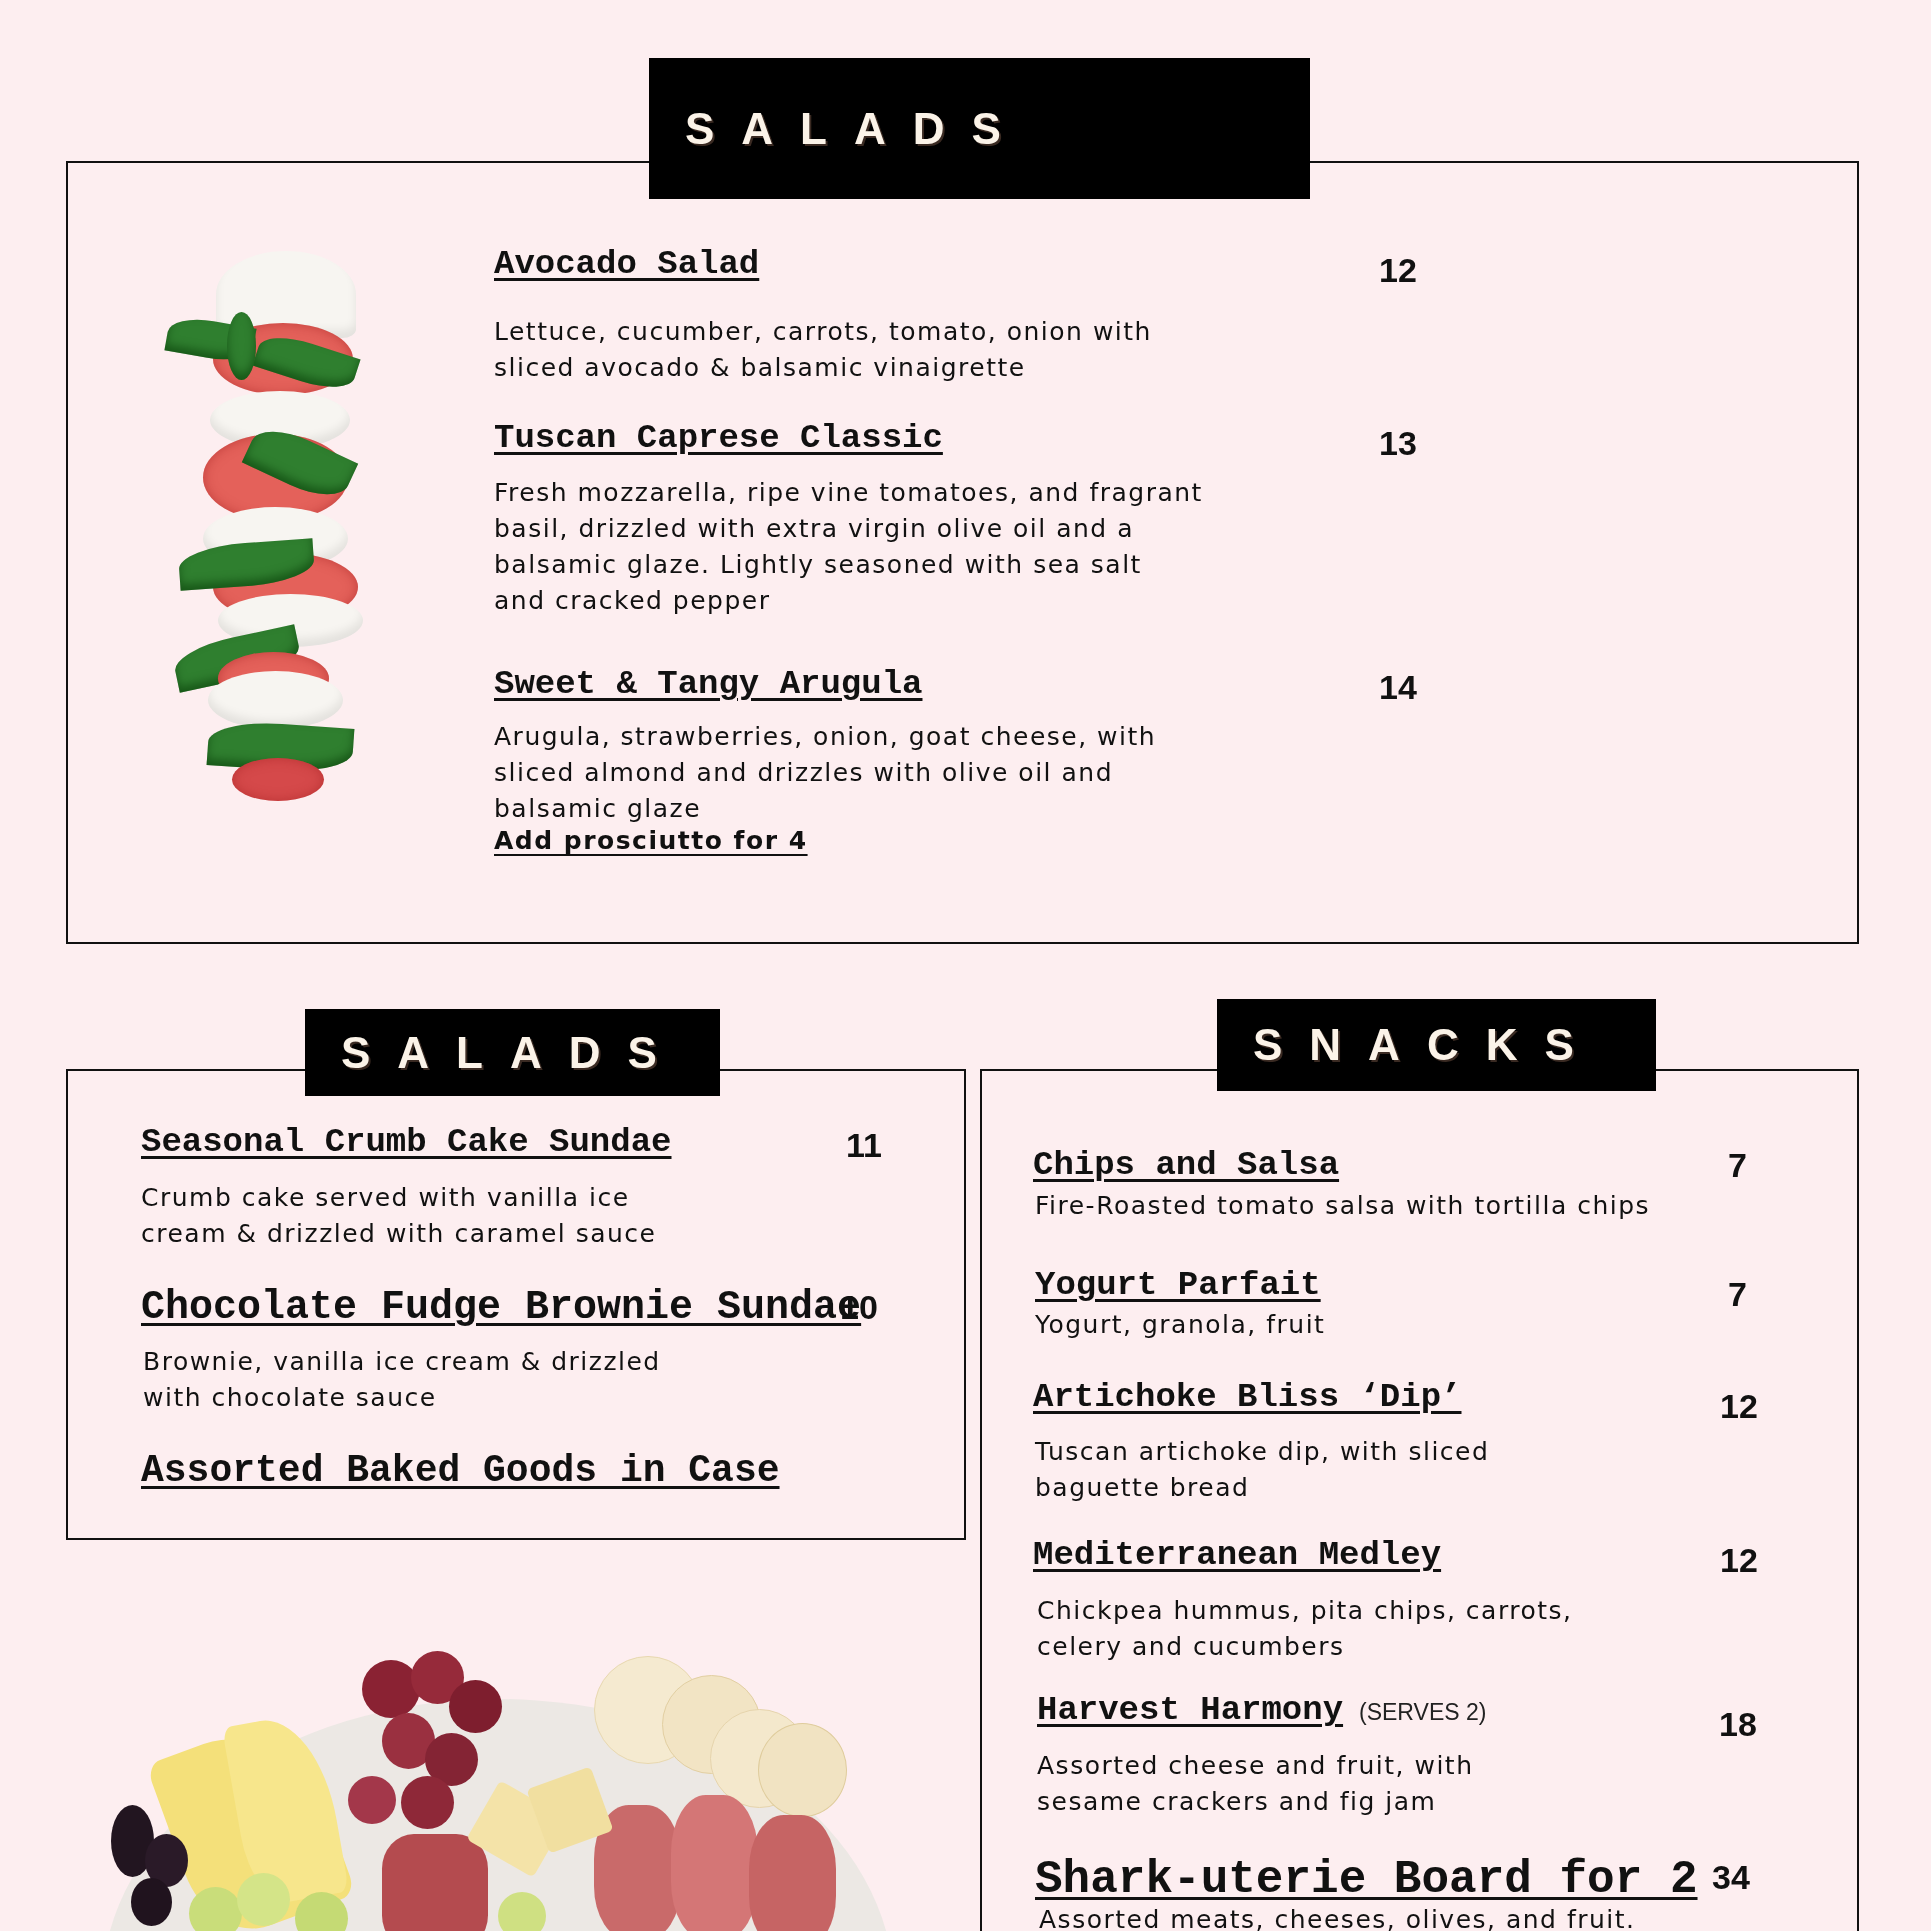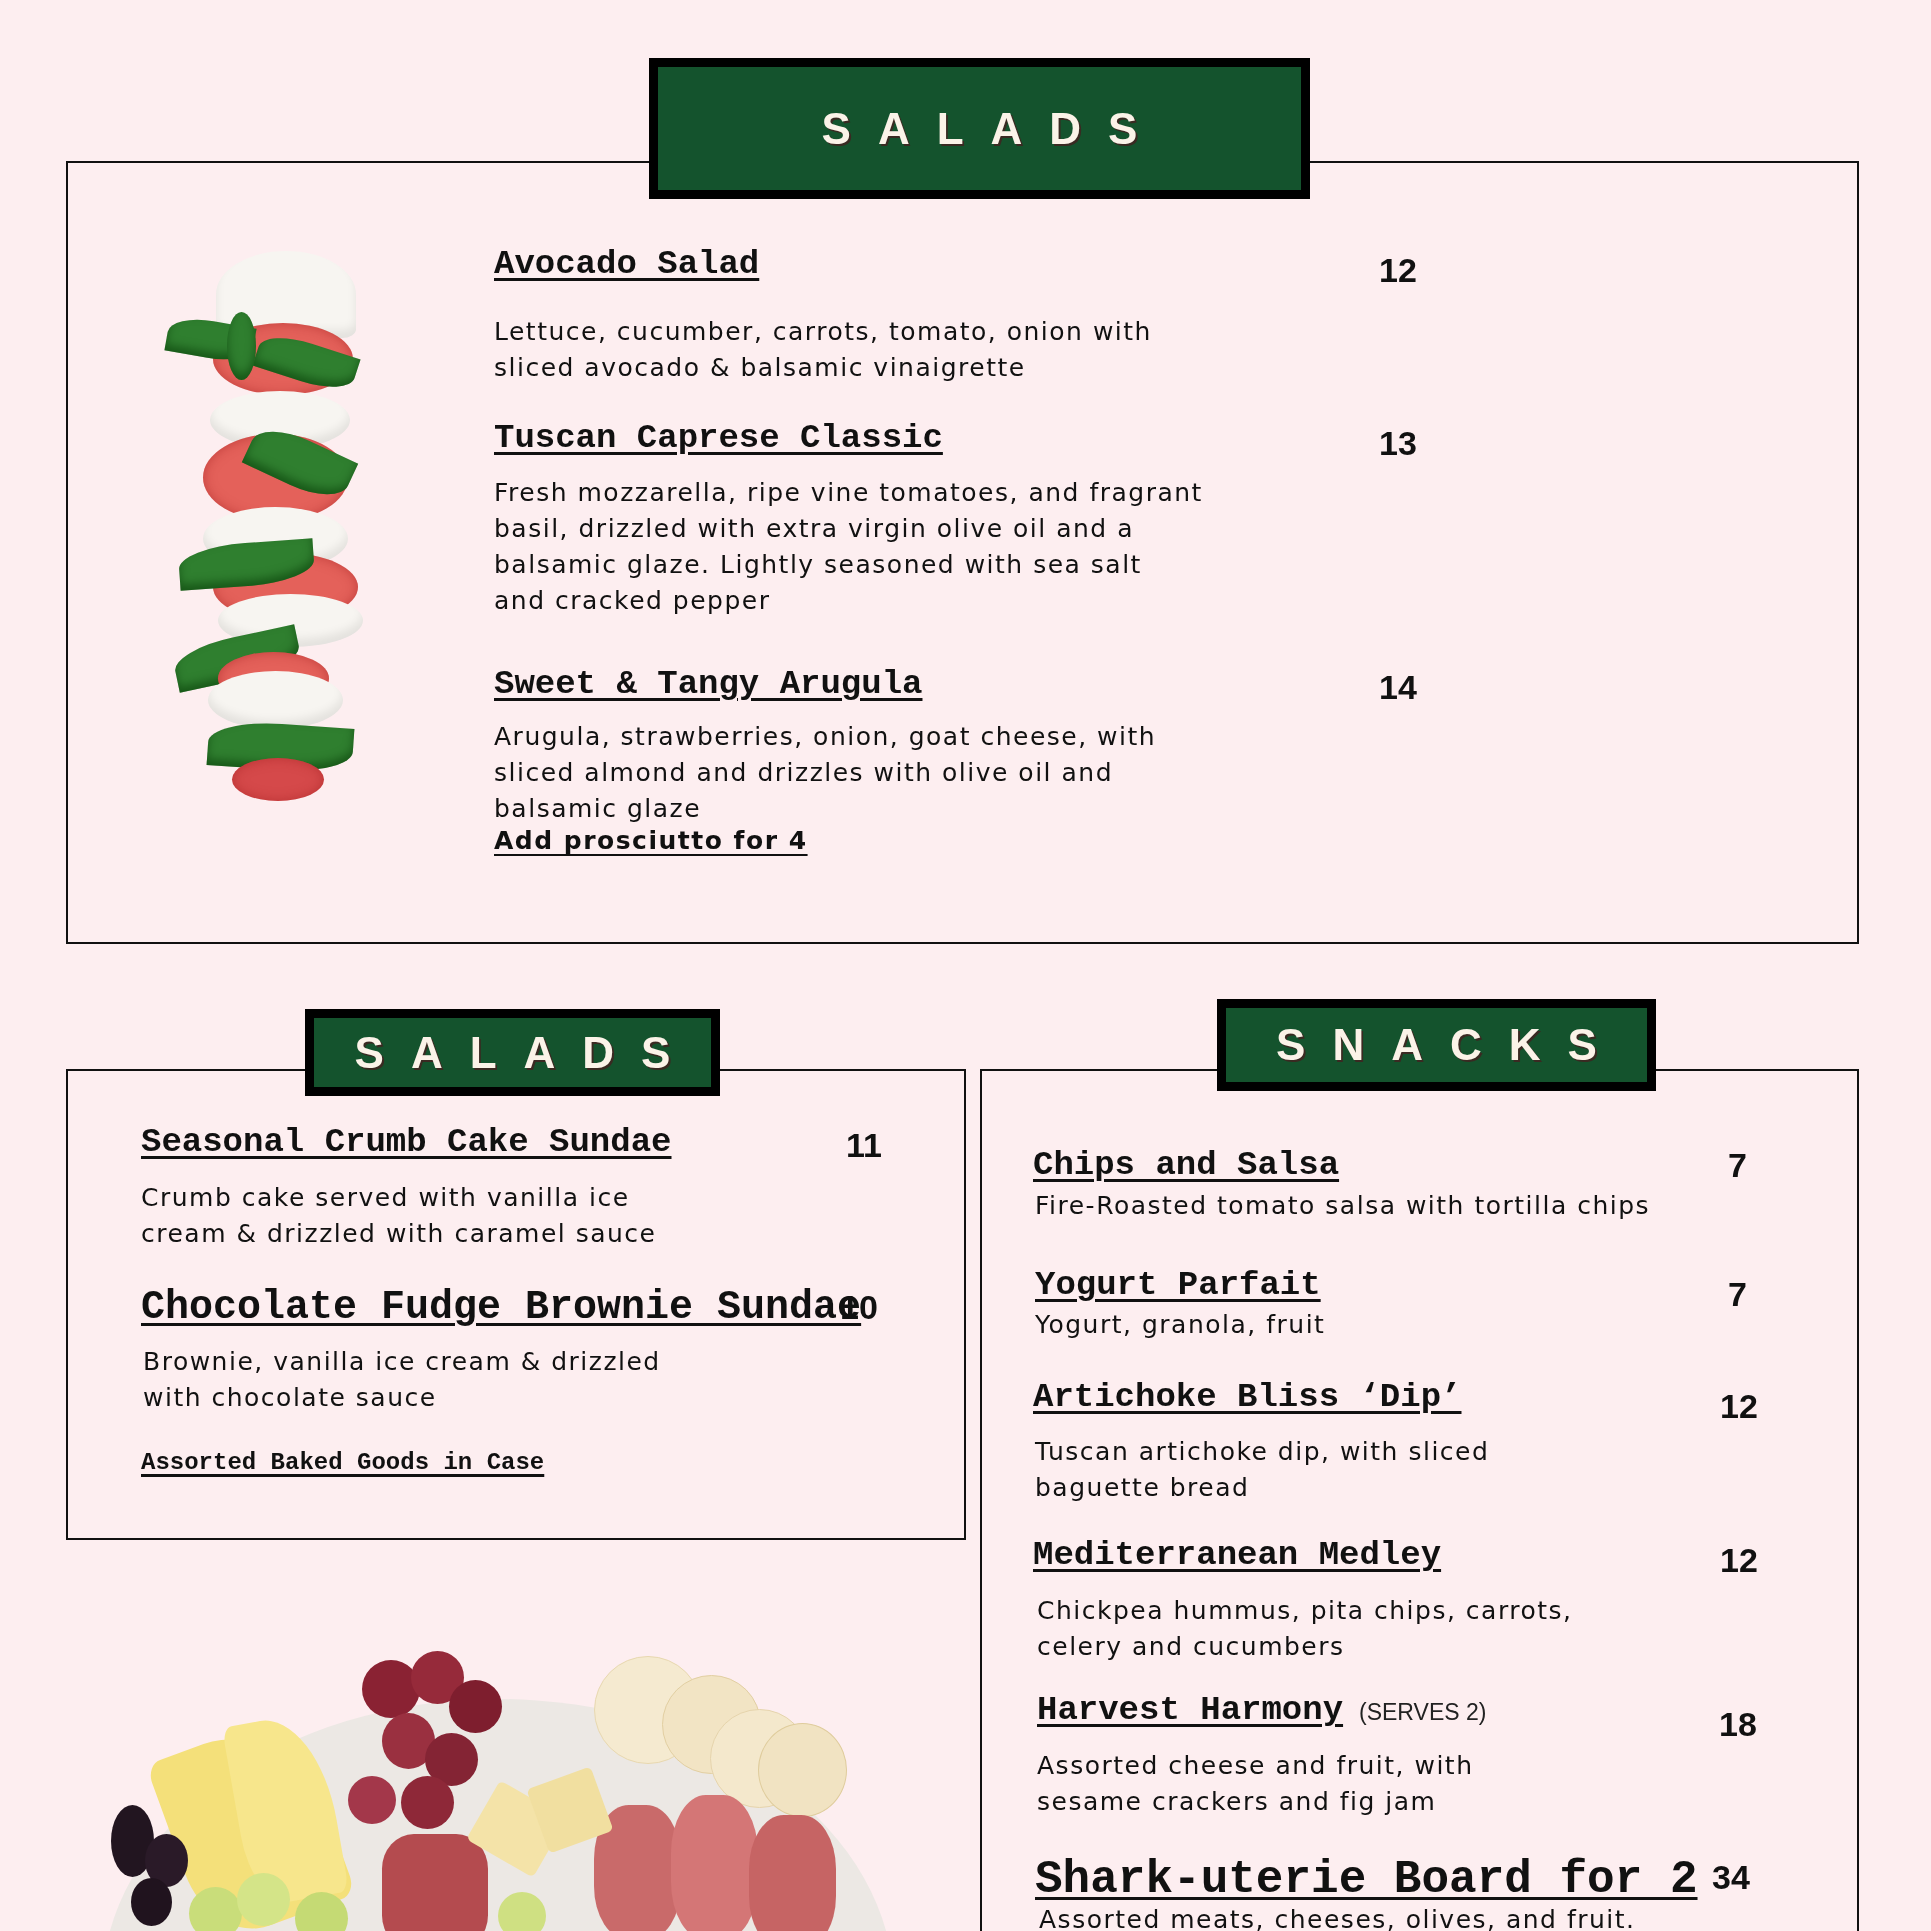--- a/index.html
+++ b/index.html
@@ -6,22 +6,22 @@
   body {
     width: 1931px; height: 1931px; position: relative; overflow: hidden;
     background: #fdeef0;
     font-family: "DejaVu Sans", sans-serif;
     color: #111;
   }
   .box {
     position: absolute; border: 2.9px solid #111; box-sizing: border-box;
   }
   .header {
-    position: absolute; background: #14532d; border: 9.7px solid #000;
-    box-sizing: border-box; display: flex; align-items: center; justify-content: center;
+    position: absolute; background: #000000; border: 9.7px solid #000;
+    box-sizing: border-box; display: flex; align-items: center; 
     color: #fbf3e8; font-family: "Liberation Sans", sans-serif; font-weight: bold;
     letter-spacing: 27px; text-shadow: 1.9px 1.9px 0 #3a2a22;
   }
   .header span { padding-left: 27px; }
   .item-name {
     position: absolute; font-family: Liberation Mono, monospace; font-weight: bold;
     text-decoration: underline; text-decoration-thickness: 2.9px; text-underline-offset: 4.8px;
     white-space: nowrap; color: #111;
   }
   .price {
@@ -105,21 +105,21 @@
 <div class="item-name" style="left:141px; top:1123px; font-size:34px;">Seasonal Crumb Cake Sundae</div>
 <div class="price" style="left:846px; top:1126px; font-size:34px;">11</div>
 <div class="desc" style="left:141px; top:1180px; font-size:25px;">Crumb cake served with vanilla ice
 cream &amp; drizzled with caramel sauce</div>
 
 <div class="item-name" style="left:141px; top:1285px; font-size:40px;">Chocolate Fudge Brownie Sundae</div>
 <div class="price" style="left:840px; top:1288px; font-size:34px;">10</div>
 <div class="desc" style="left:143px; top:1344px; font-size:25px;">Brownie, vanilla ice cream &amp; drizzled
 with chocolate sauce</div>
 
-<div class="item-name" style="left:141px; top:1449px; font-size:24px;">Assorted Baked Goods in Case</div>
+<div class="item-name" style="left:141px; top:1449px; font-size:38px;">Assorted Baked Goods in Case</div>
 
 <div class="box" style="left:980px; top:1069px; width:879px; height:888px;"></div>
 <div class="header" style="left:1217px; top:999px; width:439px; height:92px; font-size:44px;">
   <span>SNACKS</span>
 </div>
 
 <div class="item-name" style="left:1033px; top:1146px; font-size:34px;">Chips and Salsa</div>
 <div class="price" style="left:1728px; top:1146px; font-size:34px;">7</div>
 <div class="desc" style="left:1035px; top:1188px; font-size:25px;">Fire-Roasted tomato salsa with tortilla chips</div>
 

